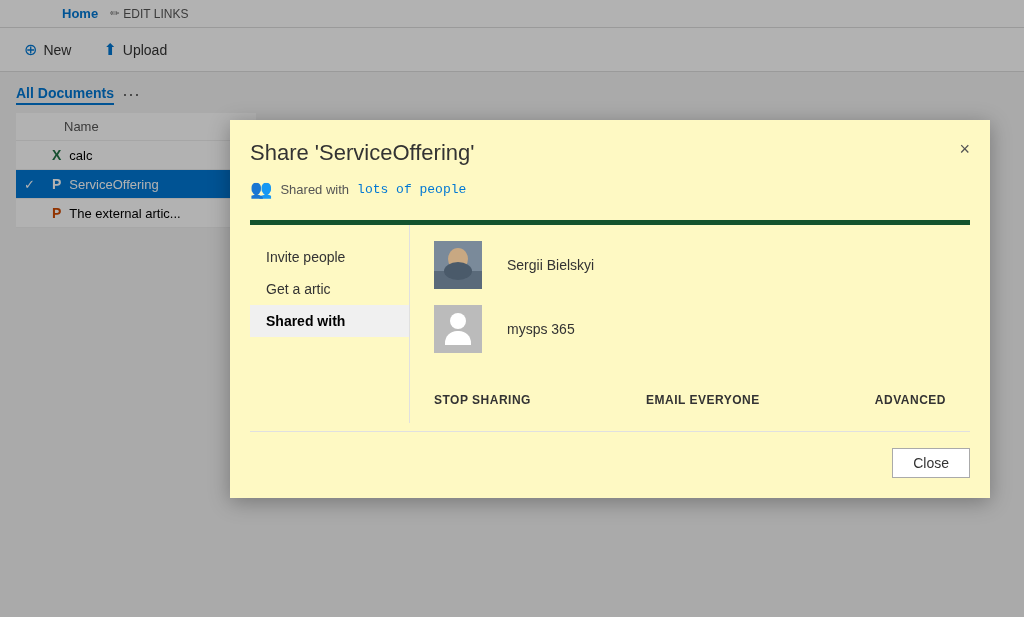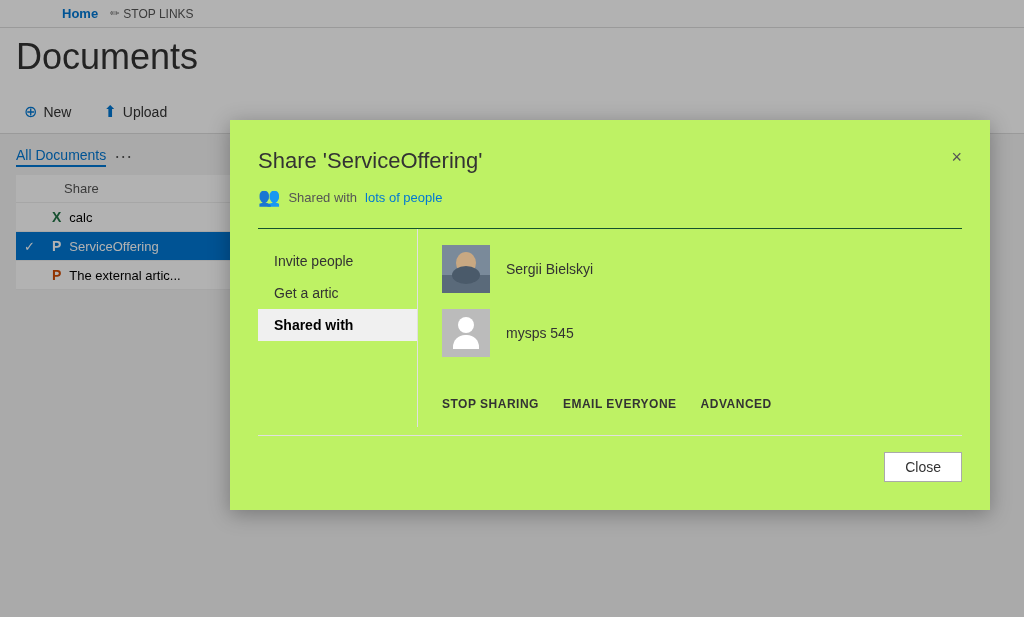--- a/index.html
+++ b/index.html
@@ -84,21 +84,21 @@
       padding: 12px 16px;
     }
     .docs-tabs {
       display: flex;
       align-items: center;
       gap: 8px;
       margin-bottom: 8px;
     }
     .tab-active {
       color: #0078d4;
-      font-weight: 400;
+      font-weight: 700;
       font-size: 14px;
       border-bottom: 2px solid #0078d4;
       padding-bottom: 2px;
     }
     .tab-ellipsis {
       color: #555;
       font-size: 18px;
       cursor: pointer;
     }
 
@@ -138,24 +138,24 @@
       background: rgba(0,0,0,0.3);
       z-index: 10;
     }
 
     
     .modal {
       position: absolute;
       top: 120px;
       left: 230px;
       width: 760px;
-      background: #bef264;
+      background: #fef9c3;
       box-shadow: 0 4px 20px rgba(0,0,0,0.3);
       z-index: 20;
-      padding: 28px;
+      padding: 20px;
     }
     .modal-header {
       display: flex;
       justify-content: space-between;
       align-items: flex-start;
       margin-bottom: 12px;
     }
     .modal-title {
       font-size: 22px;
       font-weight: 400;
@@ -173,30 +173,31 @@
       display: flex;
       align-items: center;
       gap: 8px;
       font-size: 13px;
       color: #555;
       margin-bottom: 20px;
     }
     .modal-subtitle a {
       color: #0078d4;
       text-decoration: none;
+      font-family: Liberation Mono, monospace;
     }
     .shared-icon {
       font-size: 18px;
       color: #555;
     }
 
     .modal-body {
       display: flex;
       gap: 0;
-      border-top: 1px solid #14532d;
+      border-top: 5px solid #14532d;
     }
 
     .modal-nav {
       width: 160px;
       padding: 16px 0;
       border-right: 1px solid #e0e0e0;
       flex-shrink: 0;
     }
     .modal-nav-item {
       padding: 8px 16px;
@@ -211,21 +212,21 @@
     }
 
     .modal-content {
       flex: 1;
       padding: 16px 24px;
     }
 
     .person-row {
       display: flex;
       align-items: center;
-      gap: 16px;
+      gap: 25px;
       margin-bottom: 16px;
     }
     .avatar {
       width: 48px;
       height: 48px;
       border-radius: 0;
       background: #bbb;
       display: flex;
       align-items: center;
       justify-content: center;
@@ -269,20 +270,21 @@
       align-items: flex-end;
       justify-content: center;
       overflow: hidden;
     }
 
     .action-row {
       display: flex;
       gap: 24px;
       margin-top: 24px;
       padding-top: 16px;
+      justify-content: space-between;
     }
     .action-link {
       font-size: 12px;
       font-weight: 600;
       color: #333;
       text-transform: uppercase;
       letter-spacing: 0.5px;
       cursor: pointer;
       text-decoration: none;
     }
@@ -303,45 +305,42 @@
       color: #333;
       margin-left: 11px;
     }
   </style>
 </head>
 <body>
 
 <div class="page-bg">
   <div class="top-nav">
     <span class="home-link">Home</span>
-    <span class="edit-links">STOP LINKS</span>
-  </div>
-  <div class="page-title-area">
-    <div class="page-title">Documents</div>
+    <span class="edit-links">EDIT LINKS</span>
   </div>
   <div class="toolbar">
     <div class="toolbar-btn">
       <span class="icon">⊕</span>
       <span>New</span>
     </div>
     <div class="toolbar-btn">
       <span class="icon">⬆</span>
       <span>Upload</span>
     </div>
   </div>
   <div class="content-area">
     <div class="docs-tabs">
       <span class="tab-active">All Documents</span>
       <span class="tab-ellipsis">···</span>
     </div>
     <div class="doc-table">
       <div class="doc-header-row">
         <span style="width:20px;"></span>
         <span style="width:20px;"></span>
-        <span>Share</span>
+        <span>Name</span>
       </div>
       <div class="doc-row">
         <span style="width:20px;"></span>
         <span class="doc-icon-excel">X</span>
         <span class="doc-name">calc</span>
       </div>
       <div class="doc-row selected">
         <span style="width:20px; color:#fff;">✓</span>
         <span class="doc-icon-ppt" style="color:#fff;">P</span>
         <span class="doc-name">ServiceOffering</span>
@@ -391,21 +390,21 @@
       </div>
 
 
       <div class="person-row">
         <div class="avatar">
           <div class="avatar-placeholder">
             <div class="avatar-head"></div>
             <div class="avatar-body"></div>
           </div>
         </div>
-        <span class="person-name">mysps 545</span>
+        <span class="person-name">mysps 365</span>
       </div>
 
       <div class="action-row">
         <a class="action-link">STOP SHARING</a>
         <a class="action-link">EMAIL EVERYONE</a>
         <a class="action-link">ADVANCED</a>
       </div>
     </div>
   </div>
   <div class="modal-footer">

